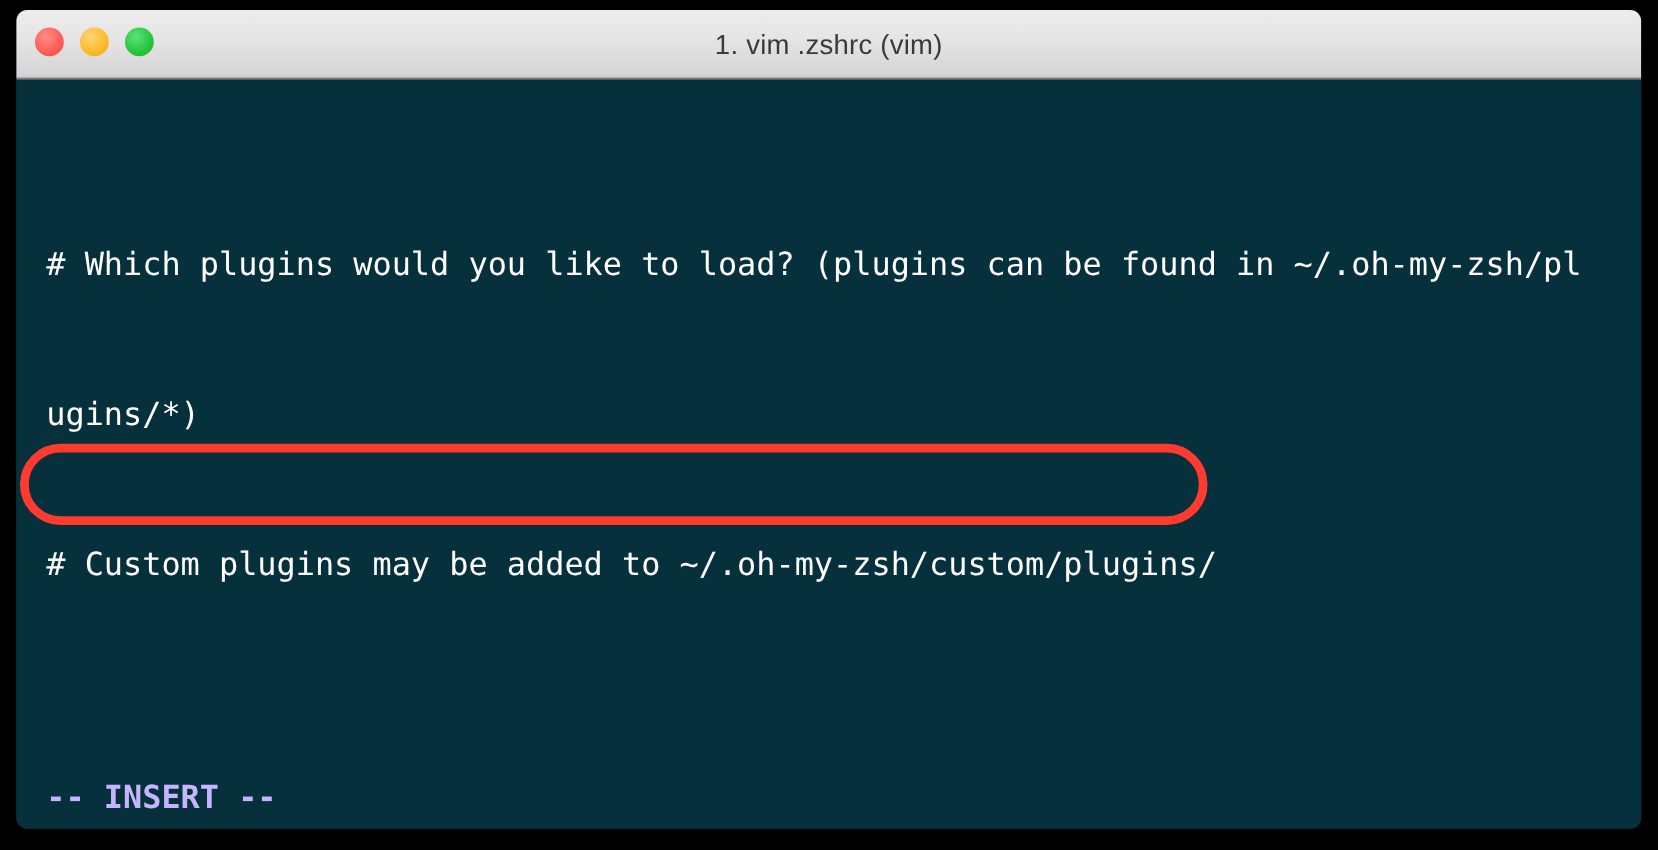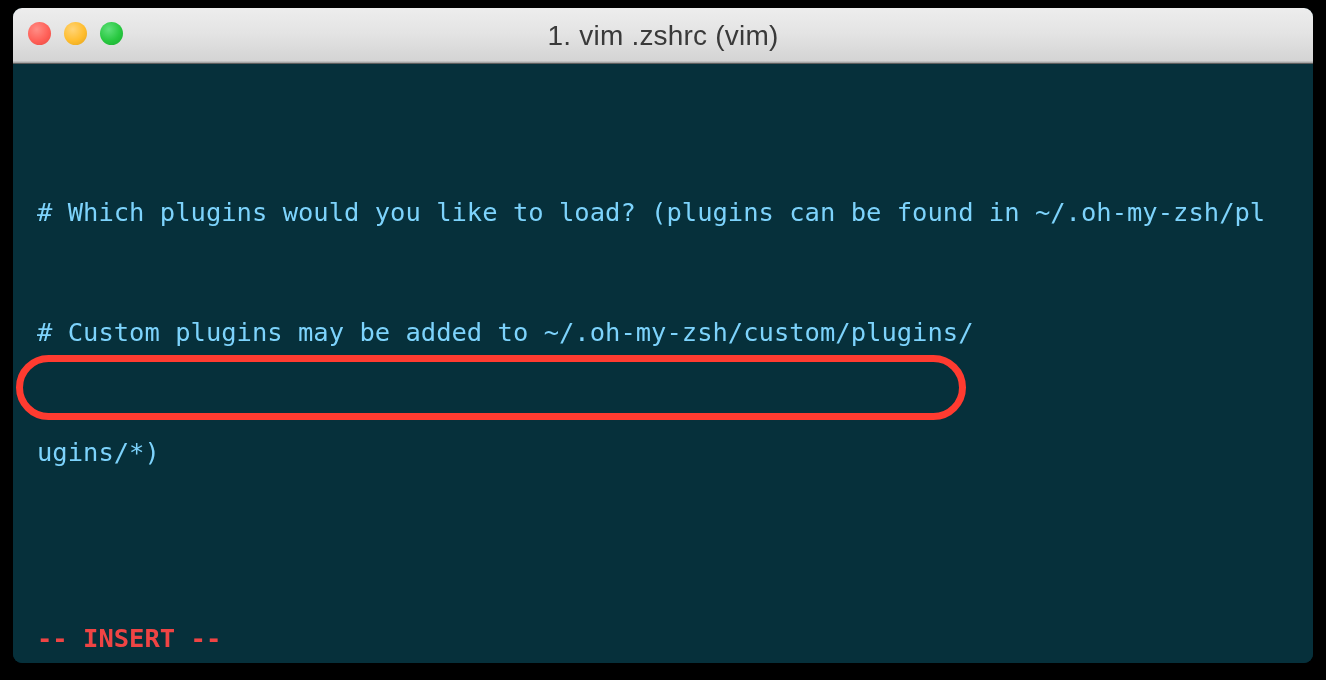--- a/index.html
+++ b/index.html
@@ -61,21 +61,21 @@
 
   #title-text {
     position: absolute;
     left: 0;
     right: 0;
     top: 0;
     height: 56px;
     line-height: 56px;
     text-align: center;
     font-family: "Liberation Sans", sans-serif;
-    font-size: 28px;
+    font-size: 22px;
     color: #3a3a3a;
     letter-spacing: 0.2px;
     user-select: none;
   }
 
   
   #term {
     position: absolute;
     left: 0;
     top: 56px;
@@ -91,31 +91,31 @@
     top: 8px;
     right: 0;
     font-family: "DejaVu Sans Mono", monospace;
     font-size: 25.5px;
     line-height: 40px;
     letter-spacing: 0px;
     white-space: pre;
   }
   .tline {
     height: 40px;
-    color: #7dd3fc;
+    color: #ffffff;
   }
 
   #status-line {
     position: absolute;
     left: 24px;
     bottom: 8px;
     font-family: "DejaVu Sans Mono", monospace;
     font-size: 25.5px;
     line-height: 34px;
-    color: #ef4444;
+    color: #c4b5fd;
     font-weight: bold;
     white-space: pre;
   }
 
   
   #annotation {
     position: absolute;
     left: 2px;
     top: 290px;
     width: 952px;
@@ -138,22 +138,22 @@
         <div class="light max"></div>
       </div>
       <div id="title-text">1. vim .zshrc (vim)</div>
     </div>
 
     <div id="term">
 
       <div id="term-lines">
 
         <div class="tline"># Which plugins would you like to load? (plugins can be found in ~/.oh-my-zsh/pl</div>
+        <div class="tline">ugins/*)</div>
         <div class="tline"># Custom plugins may be added to ~/.oh-my-zsh/custom/plugins/</div>
-        <div class="tline">ugins/*)</div>
         
 
         
         
 
         
         
         
         
         

